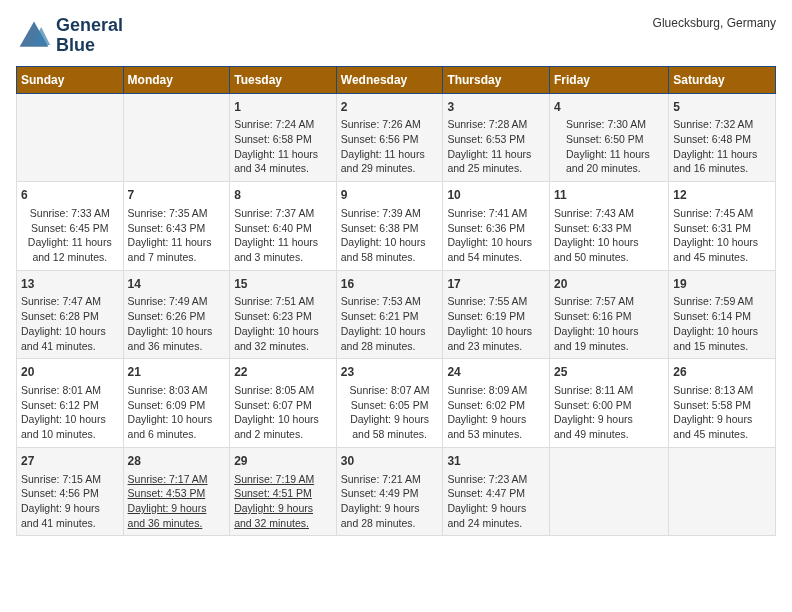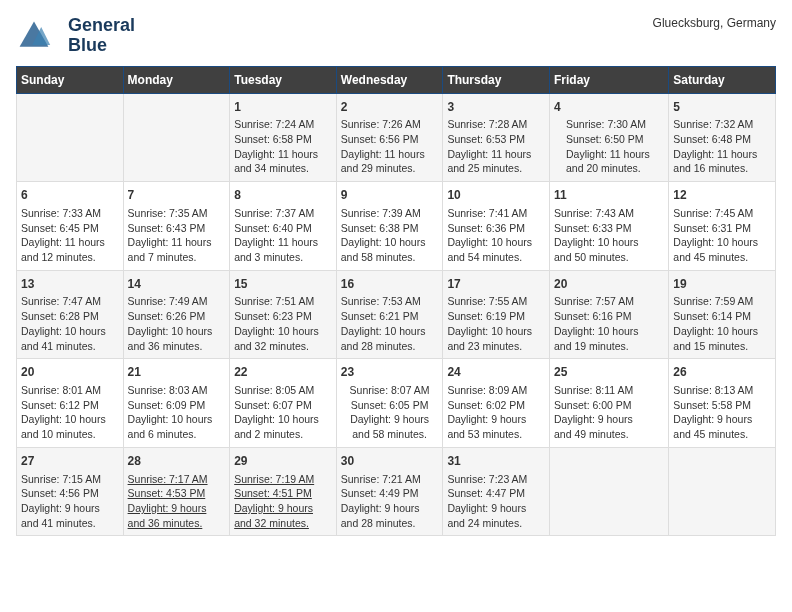--- a/index.html
+++ b/index.html
@@ -12,21 +12,21 @@
     }
     .header {
       display: flex;
       justify-content: space-between;
       align-items: flex-start;
       margin-bottom: 10px;
     }
     .logo {
       display: flex;
       align-items: center;
-      gap: 16px;
+      gap: 4px;
     }
     .logo-text {
       font-size: 18px;
       font-weight: bold;
       color: #1a3a5c;
       line-height: 1.1;
     }
     .logo-icon {
       width: 36px;
       height: 36px;
@@ -42,21 +42,21 @@
     .location {
       font-size: 12px;
       color: #333;
     }
     table {
       width: 100%;
       border-collapse: collapse;
       font-size: 11px;
     }
     thead tr {
-      background: #404040;
+      background: #a16207;
       color: #fff;
     }
     thead th {
       padding: 6px 4px;
       text-align: left;
       font-size: 12px;
       font-weight: bold;
       border: 1px solid #1a4a80;
     }
     tbody tr {
@@ -154,21 +154,21 @@
           <span class="day-num">5</span>
           <div class="day-info" style="white-space: pre-line;">Sunrise: 7:32 AM
 Sunset: 6:48 PM
 Daylight: 11 hours
 and 16 minutes.</div>
         </td>
       </tr>
       <tr>
         <td>
           <span class="day-num">6</span>
-          <div class="day-info" style="white-space: pre-line;">Sunrise: 7:33 AM
+          <div class="day-info" style="white-space: pre-line; text-align: center;">Sunrise: 7:33 AM
 Sunset: 6:45 PM
 Daylight: 11 hours
 and 12 minutes.</div>
         </td>
         <td>
           <span class="day-num">7</span>
           <div class="day-info" style="white-space: pre-line;">Sunrise: 7:35 AM
 Sunset: 6:43 PM
 Daylight: 11 hours
 and 7 minutes.</div>

